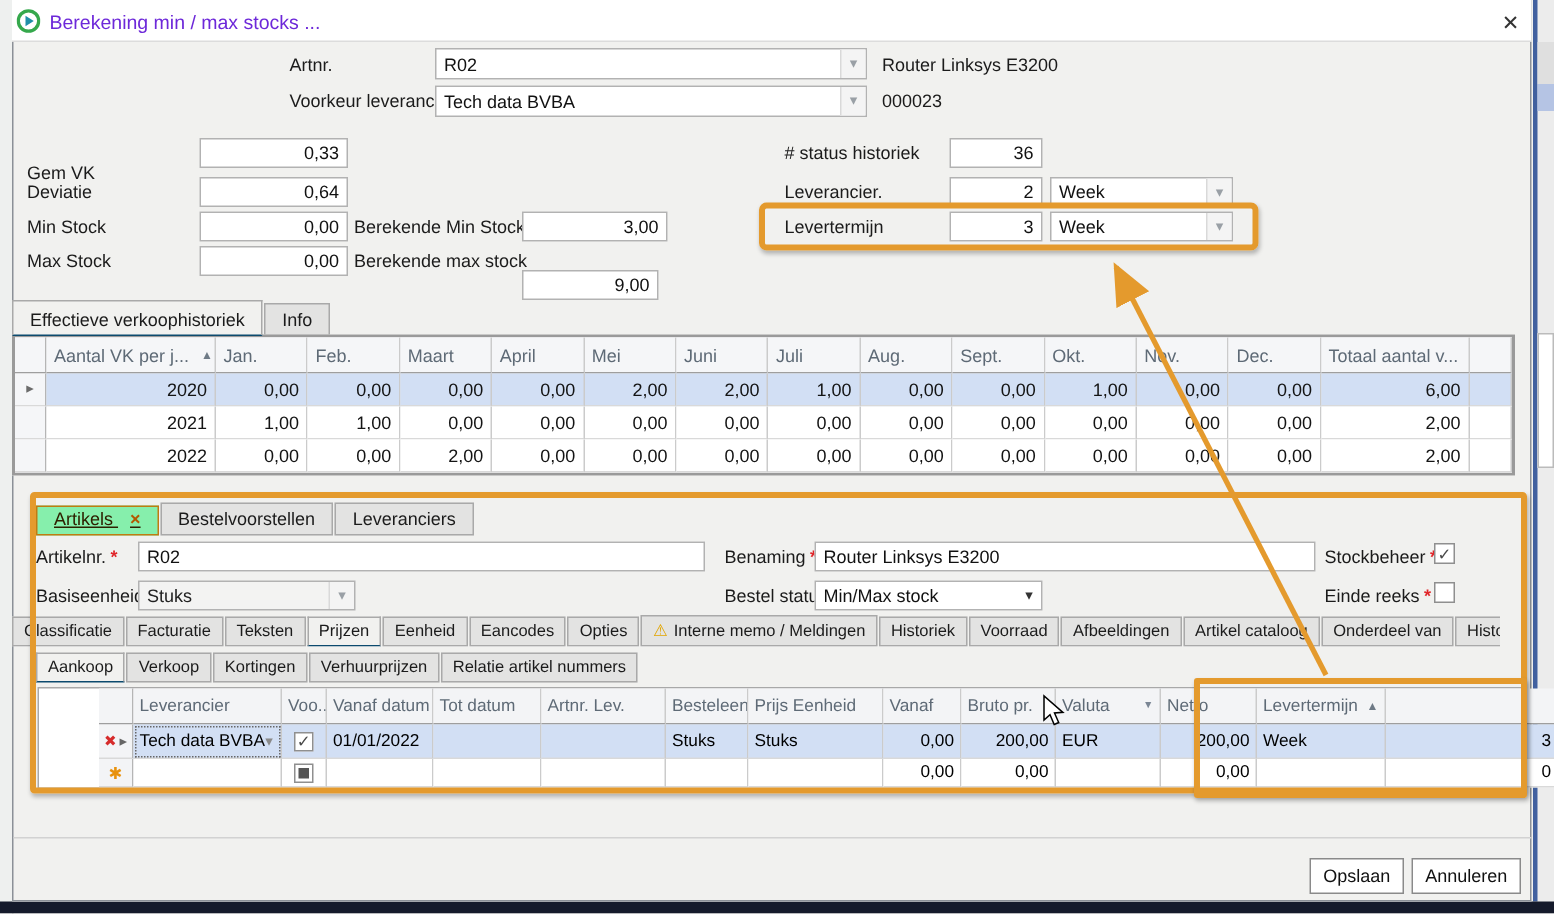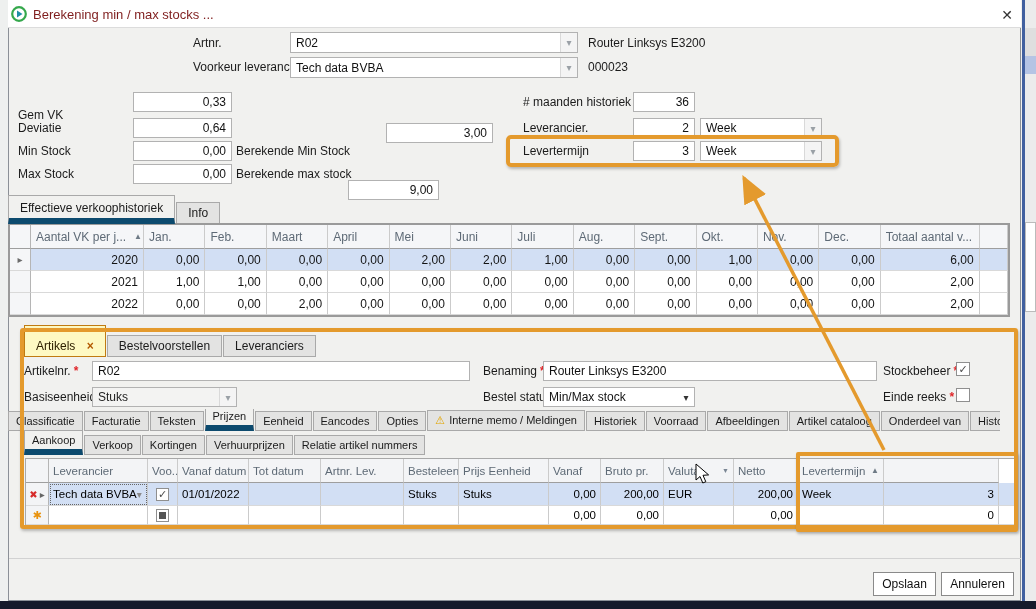--- a/index.html
+++ b/index.html
@@ -6,52 +6,52 @@
   body{width:1036px;height:609px;position:relative;overflow:hidden;
        font-family:"Liberation Sans","DejaVu Sans",sans-serif;background:#f1f1ef;}
   .abs{position:absolute;}
   
   .bg-left{left:0;top:0;width:8px;height:609px;background:#eef0ef;border-right:1px solid #9aa39f;}
   .bg-right{left:1022px;top:0;width:14px;height:601px;background:#ececec;border-left:3px solid #41609f;}
   .bg-bottom{left:0;top:601px;width:1036px;height:8px;background:#151a2b;}
   
   .dialog{left:8px;top:0;width:1013px;height:601px;background:#f1f1ef;border:1px solid #8b9097;box-sizing:border-box;}
   .titlebar{left:8px;top:0;width:1013px;height:28px;background:#ffffff;border-bottom:1px solid #dcdcdc;box-sizing:border-box;}
-  .title-text{left:33px;top:7px;font-size:13px;color:#7f1d1d;white-space:nowrap;}
+  .title-text{left:33px;top:7px;font-size:13px;color:#6d28d9;white-space:nowrap;}
   .close-x{left:998px;top:6px;width:18px;height:18px;font-size:14px;color:#333;display:flex;align-items:center;justify-content:center;cursor:default;}
   .lbl{font-size:12px;color:#1b1b1b;white-space:nowrap;}
   .req{color:#e0262a;font-weight:bold;margin-left:3px;}
   .inp{background:#fff;border:1px solid #b2b2b2;font-size:12px;color:#111;display:flex;align-items:center;padding:0 5px;box-sizing:border-box;white-space:nowrap;overflow:hidden;}
   .inp.num{justify-content:flex-end;}
   .combo{background:#fff;border:1px solid #b2b2b2;font-size:12px;color:#111;display:flex;align-items:center;box-sizing:border-box;}
   .combo .val{flex:1;padding:0 5px;white-space:nowrap;overflow:hidden;}
   .combo .arr{width:16px;align-self:stretch;display:flex;align-items:center;justify-content:center;color:#9aa0a6;font-size:10px;border-left:1px solid #d9d9d9;background:#f4f4f4;}
   .combo .arr.dark{color:#333;background:#fff;border-left:none;}
   .combo.dis{background:#f3f3f2;color:#222;}
   
   .tabrow{display:flex;align-items:flex-end;}
   .tab{border:1px solid #a9a9a9;background:#e3e3e2;font-size:12px;color:#1b1b1b;padding:3px 11px 3px 11px;margin-right:1px;white-space:nowrap;box-sizing:border-box;}
-  .tab.active{background:#f1f1ef;border-bottom:6px solid #0c4a6e;padding-top:5px;position:relative;z-index:3;}
+  .tab.active{background:#f1f1ef;border-bottom:1px solid #0c4a6e;padding-top:5px;position:relative;z-index:3;}
   .tab.sm{font-size:11px;padding:3px 7px;}
-  .tab.orange{background:#fef9c3;border-color:#c07b12;color:#2e2000;padding-top:13px;position:relative;z-index:3;}
+  .tab.orange{background:#86efac;border-color:#c07b12;color:#2e2000;padding-top:1px;position:relative;z-index:3;text-decoration:underline;}
   .tab .tclose{color:#b35900;font-weight:bold;margin-left:8px;}
   .warn-ic{color:#e2a500;margin-right:4px;font-size:11px;}
   
   .grid{background:#fff;border:2px solid #9a9a9a;box-sizing:border-box;}
   .g-row{display:grid;grid-template-columns:var(--cols);height:22px;}
   .g-row.g-head{height:24px;background:#f5f6f8;}
   .g-cell{border-right:1px solid #cbcbcb;border-bottom:1px solid #d9d9d9;padding:0 5px;display:flex;align-items:center;overflow:hidden;white-space:nowrap;font-size:12px;box-sizing:border-box;background:#fff;}
   .g-head .g-cell{background:#f5f6f8;color:#5e6a76;border-bottom:1px solid #9e9e9e;}
   .g-d{justify-content:flex-end;color:#141414;}
   .g-sel .g-cell{background:#d2dff4;}
   .g-marker{justify-content:center;color:#6b6b6b;background:#f5f6f8 !important;border-right:1px solid #b5b5b5;font-size:10px;padding:0;}
   .sort{margin-left:8px;font-size:8px;color:#6e7a86;}
   
   .bgrid{background:#fff;border:1px solid #a8a8a8;box-sizing:border-box;}
-  .b-row{display:grid;grid-template-columns:var(--bcols);height:23px;}
+  .b-row{display:grid;grid-template-columns:var(--bcols);height:23px;margin-left:40px;}
   .b-row.b-head{height:24px;}
   .b-row.last{height:19px;}
   .b-cell{border-right:1px solid #cbcbcb;border-bottom:1px solid #d9d9d9;padding:0 4px;display:flex;align-items:center;overflow:hidden;white-space:nowrap;font-size:11.5px;background:#fff;box-sizing:border-box;}
   .b-h{background:#f3f4f6;color:#5e6a76;border-bottom:1px solid #9e9e9e;}
   .b-num{justify-content:flex-end;}
   .b-sel .b-cell{background:#d2dff4;}
   .b-marker{justify-content:center;padding:0;gap:2px;background:#f3f4f6 !important;border-right:1px solid #b5b5b5;}
   .flt{margin-left:auto;font-size:7px;color:#7a8694;}
   .srt{margin-left:auto;font-size:8px;color:#6e7a86;}
   .del-x{color:#d62b2b;font-size:10px;font-weight:bold;}
@@ -104,27 +104,27 @@
 </div>
 <span class="abs lbl" style="left:588px;top:60px;">000023</span>
 
 <span class="abs lbl" style="left:18px;top:108px;">Gem VK</span>
 <div class="abs inp num" style="left:133px;top:92px;width:99px;height:20px;text-align:right;">0,33</div>
 <span class="abs lbl" style="left:18px;top:121px;">Deviatie</span>
 <div class="abs inp num" style="left:133px;top:118px;width:99px;height:20px;">0,64</div>
 <span class="abs lbl" style="left:18px;top:144px;">Min Stock</span>
 <div class="abs inp num" style="left:133px;top:141px;width:99px;height:20px;">0,00</div>
 <span class="abs lbl" style="left:236px;top:144px;">Berekende Min Stock</span>
-<div class="abs inp num" style="left:348px;top:123px;width:107px;height:20px;margin-left:38px;">3,00</div>
+<div class="abs inp num" style="left:348px;top:141px;width:97px;height:20px;">3,00</div>
 <span class="abs lbl" style="left:18px;top:167px;">Max Stock</span>
 <div class="abs inp num" style="left:133px;top:164px;width:99px;height:20px;">0,00</div>
 <span class="abs lbl" style="left:236px;top:167px;">Berekende max stock</span>
 <div class="abs inp num" style="left:348px;top:180px;width:91px;height:20px;">9,00</div>
 
-<span class="abs lbl" style="left:523px;top:95px;"># maanden historiek</span>
+<span class="abs lbl" style="left:523px;top:95px;"># status historiek</span>
 <div class="abs inp num" style="left:633px;top:92px;width:62px;height:20px;">36</div>
 <span class="abs lbl" style="left:523px;top:121px;">Leverancier.</span>
 <div class="abs inp num" style="left:633px;top:118px;width:62px;height:20px;">2</div>
 <div class="abs combo" style="left:700px;top:118px;width:122px;height:20px;">
   <span class="val">Week</span>
   <span class="arr">▾</span>
 </div>
 <span class="abs lbl" style="left:523px;top:144px;">Levertermijn</span>
 <div class="abs inp num" style="left:633px;top:141px;width:62px;height:20px;">3</div>
 <div class="abs combo" style="left:700px;top:141px;width:122px;height:20px;">

